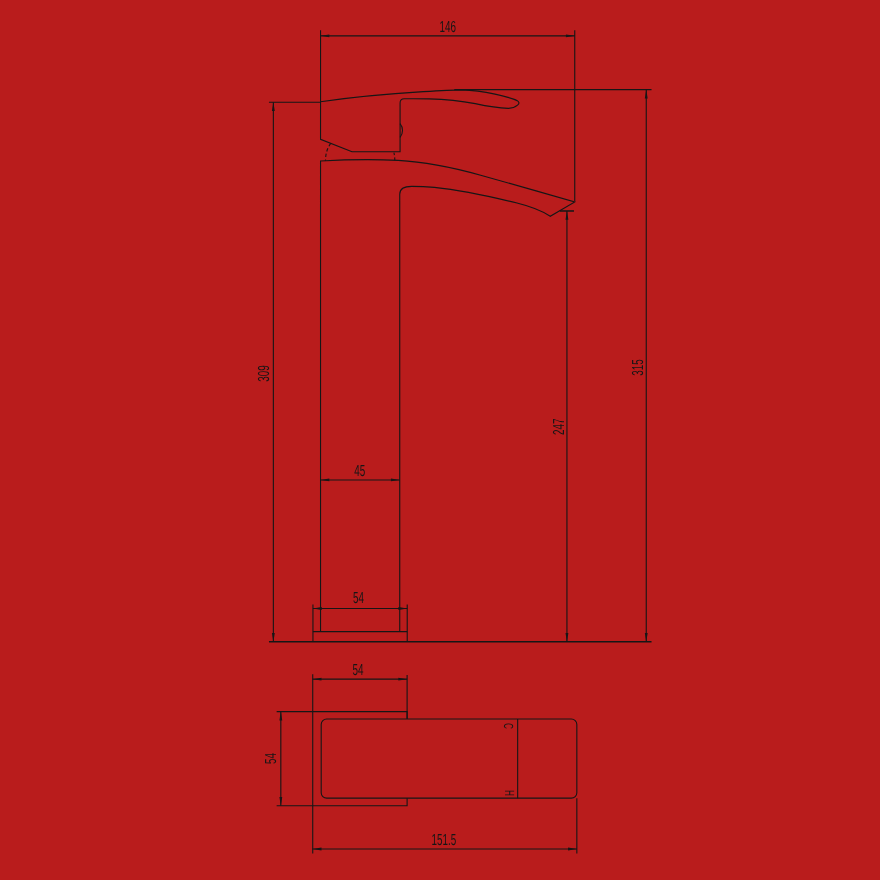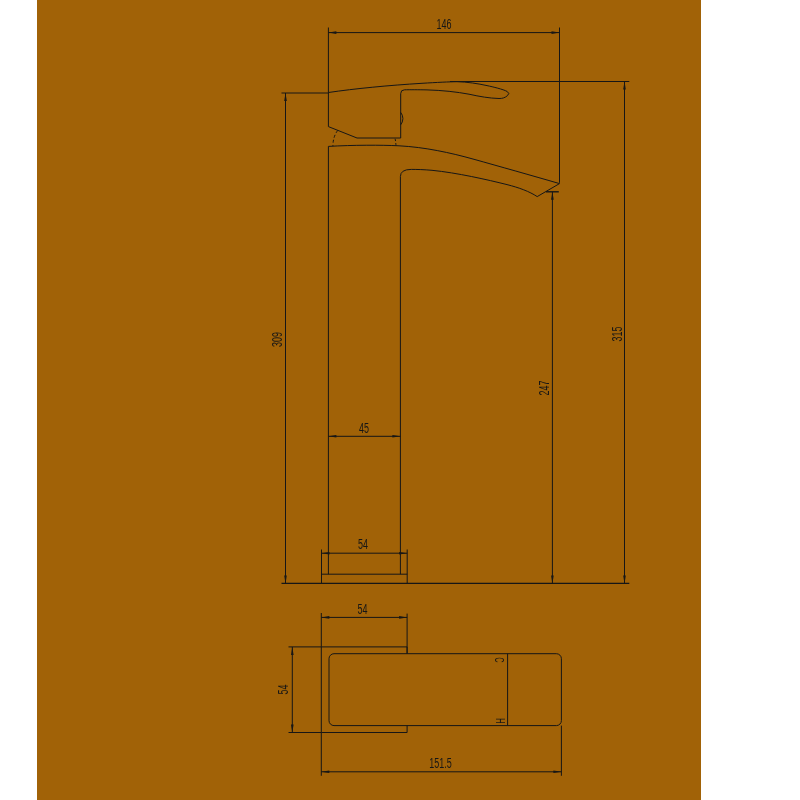--- a/index.html
+++ b/index.html
@@ -1,16 +1,16 @@
 <!DOCTYPE html>
 <html><head>
 <meta charset="utf-8">
 <style>
   html,body{margin:0;padding:0;background:#ffffff;}
-  .wrap{width:664px;height:800px;position:relative;background:#a16207;margin-left:37px;}
+  .wrap{width:800px;height:800px;position:relative;background:#b91c1c;}
   text{font-family:"Liberation Sans",sans-serif;fill:#161616;}
 </style>
 </head>
 <body>
 <div class="wrap">
 <svg width="800" height="800" viewBox="0 0 800 800">
 <g fill="none" stroke="#161616" stroke-width="1" stroke-linecap="butt">
 
 <path d="M291.4,92.5
  C318,88.6 352,85.3 385,83.3

